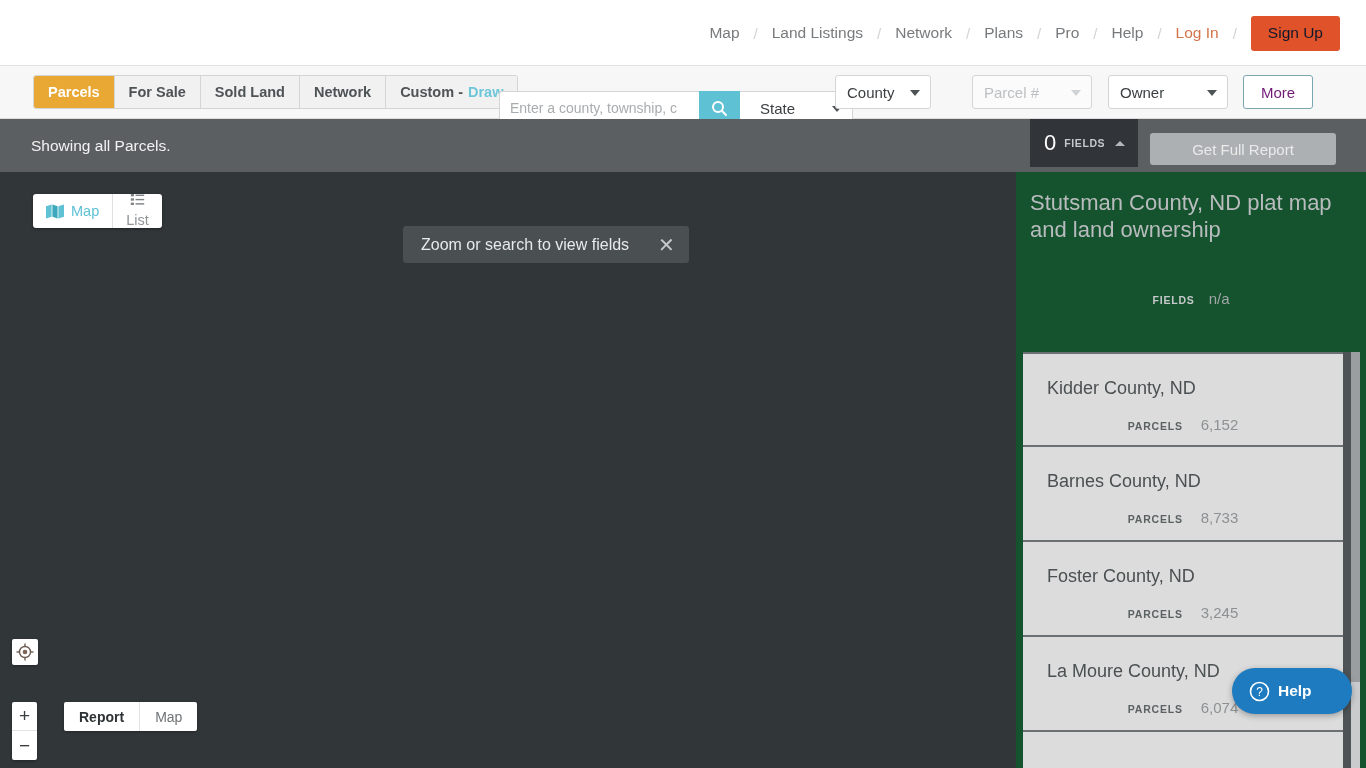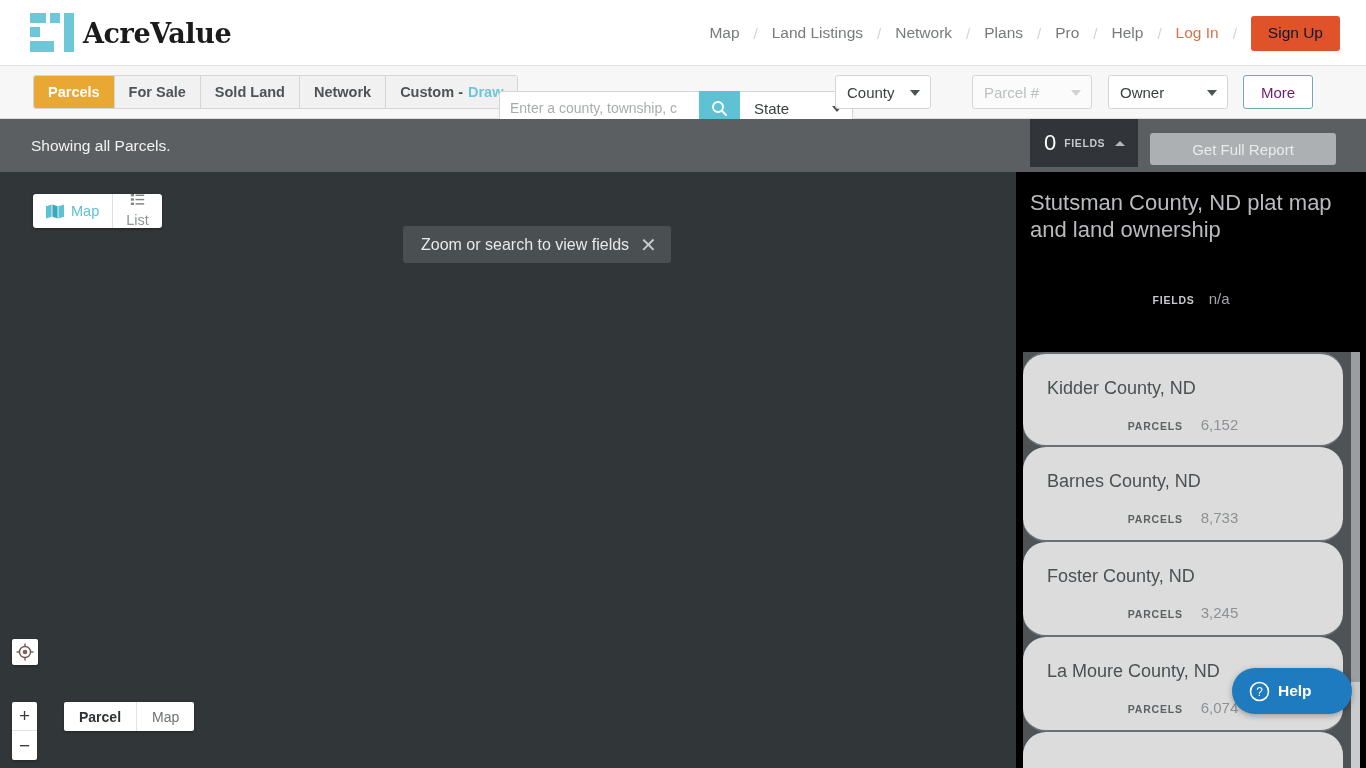--- a/index.html
+++ b/index.html
@@ -94,21 +94,21 @@
   .search-input::placeholder { color: #a9acae; }
   .search-go {
     width: 41px; height: 34px; background: #5ec1d4;
     border: none; display: flex; align-items: center; justify-content: center;
     cursor: pointer;
   }
   .sel-state {
     width: 113px; height: 34px; background: #ffffff;
     border: 1px solid #d5d5d5; border-left: none;
     border-radius: 0 3px 3px 0;
-    display: flex; align-items: center; padding: 0 14px;
+    display: flex; align-items: center; padding: 0 20px;
     font-size: 15px; color: #3b3f41; cursor: pointer; position: relative;
   }
 
   .dd {
     position: absolute; top: 9px; height: 34px;
     background: #ffffff; border: 1px solid #d5d5d5; border-radius: 3px;
     display: flex; align-items: center; padding: 0 11px;
     font-size: 15px; color: #3b3f41; cursor: pointer;
   }
   .dd.county { left: 835px; width: 96px; }
@@ -185,21 +185,21 @@
     border-right: 1px solid #e0e0e0;
   }
   .vt-btn:last-child { border-right: none; flex-direction: column; }
   .vt-btn.active { color: #5ec1d4; }
   .vt-btn.inactive { color: #909496; }
 
   .hint-banner {
     position: absolute; left: 403px; top: 226px;
     height: 37px; background: #4a4f51;
     border-radius: 3px;
-    display: flex; align-items: center; gap: 11px;
+    display: flex; align-items: center; gap: 29px;
     padding: 0 14px 0 18px;
   }
   .hint-text { font-size: 16px; color: #e8e9e9; }
   .hint-x { font-size: 20px; color: #c6c9cb; cursor: pointer; line-height: 1; }
 
   .locate-btn {
     position: absolute; left: 12px; top: 467px;
     width: 26px; height: 26px;
     background: #ffffff; border-radius: 2px;
     display: flex; align-items: center; justify-content: center;
@@ -228,21 +228,21 @@
     border-right: 1px solid #e3e3e3;
   }
   .bm-btn:last-child { border-right: none; }
   .bm-btn.active { color: #2d3234; font-weight: bold; }
   .bm-btn.inactive { color: #6f7376; }
 
   
   .right-panel {
     position: absolute; top: 172px; left: 1016px;
     width: 350px; height: 596px;
-    background: #000000;
+    background: #14532d;
   }
   .panel-title {
     position: absolute; left: 14px; top: 17px; width: 310px;
     font-size: 22px; line-height: 27px; color: #b9bcbe;
     font-weight: normal;
   }
   .panel-fields-row {
     position: absolute; left: 0; top: 118px; width: 350px;
     display: flex; align-items: baseline; justify-content: center; gap: 14px;
   }
@@ -258,21 +258,20 @@
     width: 337px; height: 416px;
     overflow: hidden;
     background: #4e5356;
   }
   .county-card {
     position: relative; width: 320px; margin: 0 16px 0 0;
     background: #dcdcdc;
     border-bottom: 2px solid #6b7073;
     height: 95px;
     cursor: pointer;
-    border-radius: 23px;
   }
   .county-card:first-child { border-top: 2px solid #6b7073; }
   .cc-name {
     position: absolute; left: 24px; top: 24px;
     font-size: 18px; color: #4b5052;
   }
   .cc-row {
     position: absolute; left: 0; top: 62px; width: 320px;
     display: flex; align-items: baseline; justify-content: center; gap: 18px;
   }
@@ -295,30 +294,20 @@
     display: flex; align-items: center; gap: 8px;
     padding-left: 17px; cursor: pointer;
     box-shadow: 0 2px 6px rgba(0,0,0,0.3);
   }
   .help-text { font-size: 15.5px; font-weight: bold; color: #ffffff; }
 </style>
 </head>
 <body>
 
 <div class="top-header">
-  <div class="logo-wrap">
-    <div class="logo-mark">
-      <i class="lg-a"></i>
-        <i class="lg-b"></i>
-        <i class="lg-c"></i>
-        <i class="lg-d"></i>
-        <i class="lg-e"></i>
-    </div>
-    <span class="logo-text">AcreValue</span>
-  </div>
 
   <div class="main-nav">
     <a class="nav-link">Map</a>
     <span class="nav-sep">/</span>
     <a class="nav-link">Land Listings</a>
     <span class="nav-sep">/</span>
     <a class="nav-link">Network</a>
     <span class="nav-sep">/</span>
     <a class="nav-link">Plans</a>
     <span class="nav-sep">/</span>
@@ -419,21 +408,21 @@
       <line x1="15" y1="9" x2="17.5" y2="9" stroke="#6b5b52" stroke-width="1.4"></line>
     </svg>
   </div>
 
   <div class="zoom-ctl">
     <div>+</div>
     <div>−</div>
   </div>
 
   <div class="basemap-toggle">
-    <div class="bm-btn active">Parcel</div>
+    <div class="bm-btn active">Report</div>
     <div class="bm-btn inactive">Map</div>
   </div>
 </div>
 
 <div class="hint-banner">
   <span class="hint-text">Zoom or search to view fields</span>
   <span class="hint-x">✕</span>
 </div>
 
 <div class="right-panel">

